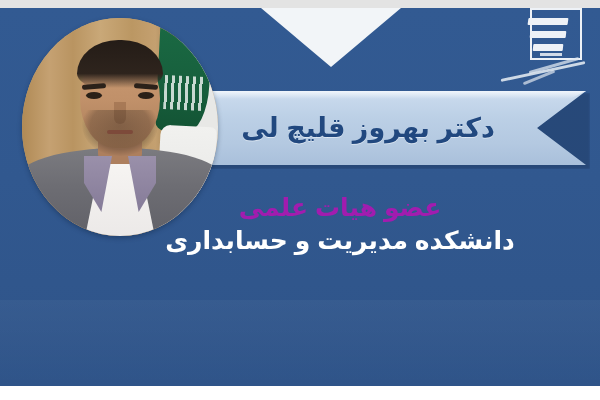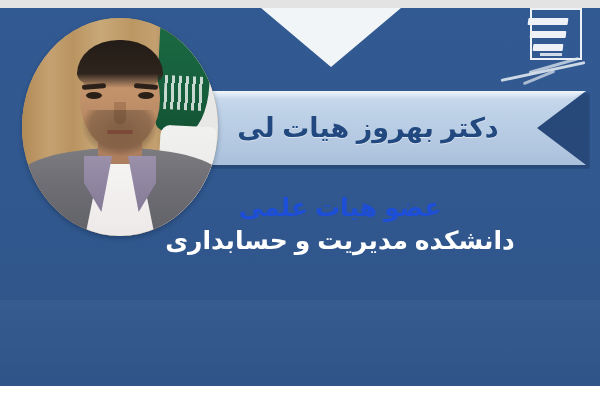--- a/index.html
+++ b/index.html
@@ -308,21 +308,21 @@
     width: 400px;
     text-align: center;
     direction: rtl;
     color: #ffffff;
     z-index: 4;
   }
   .subtitle-line1 {
     font-size: 25px;
     font-weight: bold;
     line-height: 1.25;
-    color: #1d4ed8;
+    color: #a21caf;
   }
   .subtitle-line2 {
     font-size: 25px;
     font-weight: bold;
     line-height: 1.25;
     color: #ffffff;
     margin-top: 2px;
     text-align: center;
   }
 
@@ -467,21 +467,21 @@
       <div class="photo-eye-r"></div>
       <div class="photo-nose"></div>
       <div class="photo-beard"></div>
       <div class="photo-mouth"></div>
     </div>
   </div>
 
   <div class="ribbon-shadow"></div>
   <div class="ribbon"></div>
   <div class="ribbon-hilite"></div>
-  <div class="ribbon-name">دکتر بهروز هیات لی</div>
+  <div class="ribbon-name">دکتر بهروز قلیچ لی</div>
 
   <div class="subtitle">
     <div class="subtitle-line1">عضو هیات علمی</div>
     <div class="subtitle-line2">دانشکده مدیریت و حسابداری</div>
   </div>
 
   <div class="logo">
     <div class="logo-box">
       <div class="logo-line logo-l1"></div>
       <div class="logo-line logo-l2"></div>

